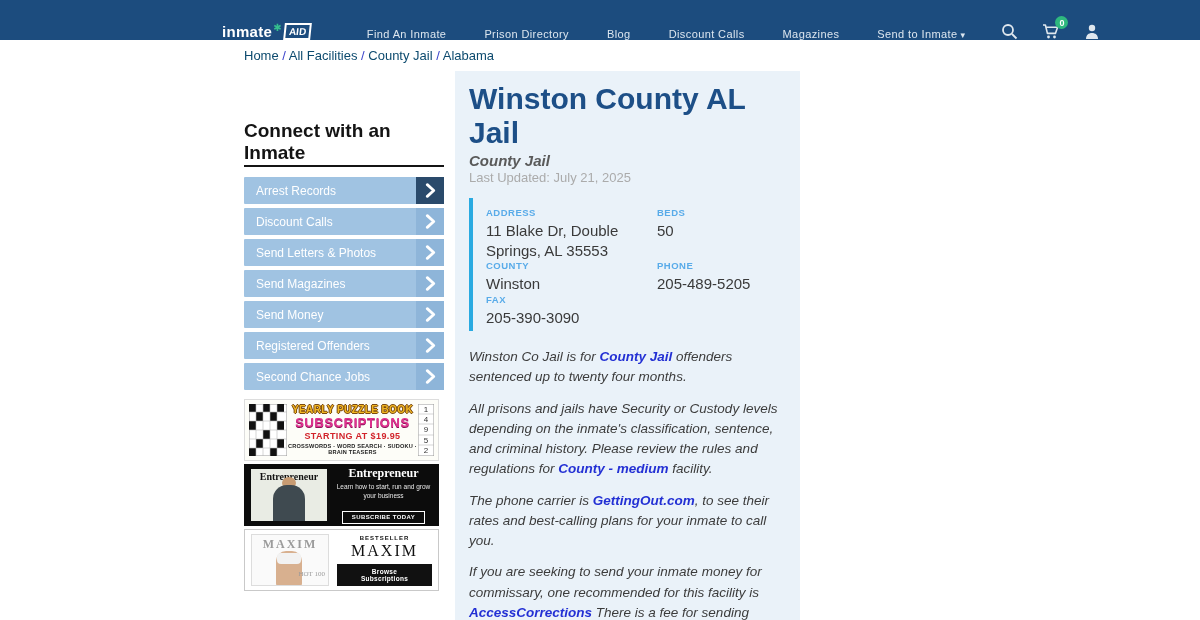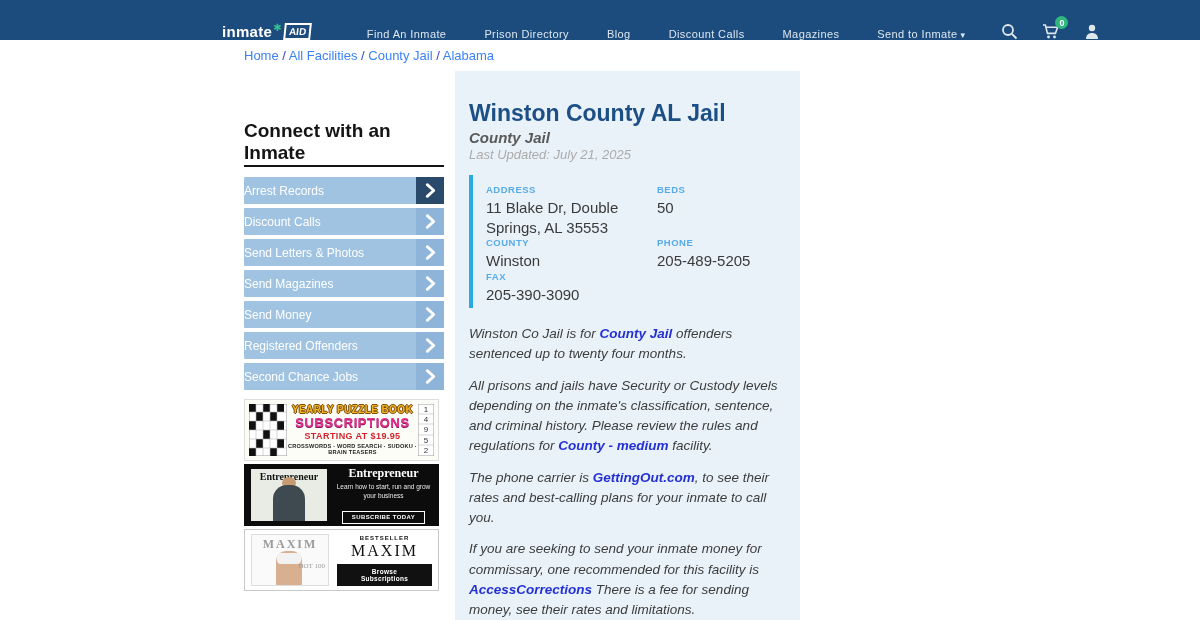--- a/index.html
+++ b/index.html
@@ -18,34 +18,34 @@
   .nav-item { color:#dce6ef; font-size:11px; letter-spacing:.4px; cursor:pointer; text-decoration:none; }
   .nav-item .caret { font-size:9px; margin-left:3px; }
   .nav-icons { display:flex; gap:24px; margin-left:36px; align-items:center; }
   .icon-btn { position:relative; cursor:pointer; display:flex; align-items:center; }
   .badge { position:absolute; top:-7px; right:-8px; background:var(--badge,#2eb87e); color:#fff;
     width:13px; height:13px; border-radius:50%; font-size:9px; display:flex;
     align-items:center; justify-content:center; font-weight:bold; }
 
   
   .breadcrumb { margin:8px 0 0 244px; font-size:13px; }
-  .bc-link { color:#3b82f6; text-decoration:none; cursor:pointer; }
+  .bc-link { color:#0c4a6e; text-decoration:none; cursor:pointer; }
   .bc-sep { color:#3b43cb; }
 
   
   .page { display:flex; padding-left:244px; margin-top:8px; gap:11px; align-items:flex-start; }
   .left-col { width:200px; flex:0 0 200px; }
   .main-col { width:345px; flex:0 0 345px; }
 
   
   .sb-heading { font-size:19px; font-weight:bold; color:#141414; margin:49px 0 10px;
     display:inline-block; border-bottom:2px solid #141414; padding-bottom:1px; }
   .sb-btn { width:200px; height:27px; background:var(--sb-blue,#a0c3e2); display:flex;
     align-items:center; margin-bottom:4px; cursor:pointer; border-radius:1px; }
-  .sb-label { color:#fff; font-size:12px; }
+  .sb-label { color:#fff; font-size:12px; padding-left:12px; }
   .sb-chev { margin-left:auto; width:28px; height:27px; display:flex; align-items:center;
     justify-content:center; background:#8eb5d9; }
   .sb-chev.dark { background:#2a4a6b; }
 
   
   .ads { margin-top:9px; }
   .ad { width:195px; height:62px; margin-bottom:3px; cursor:pointer; overflow:hidden;
     display:flex; align-items:center; }
   .ad-puzzle { background:#fdfdf8; border:1px solid #ddd; padding:3px 4px; gap:0; }
   .ad-puzzle-text { flex:1; text-align:center; line-height:1.15; }
@@ -72,34 +72,34 @@
     font-weight:bold; padding:2.5px 9px; letter-spacing:.4px; cursor:pointer; background:none; }
   .ad-maxim { background:#fff; border:1px solid #c9c9c9; padding:4px 6px; gap:8px; }
   .mx-cover { width:78px; height:52px; border:1px solid #ddd; background:#fafafa; position:relative;
     overflow:hidden; flex:0 0 78px; }
   .mx-cover .masthead { font-family:"Liberation Serif", serif; font-size:12px; letter-spacing:2px;
     color:#9b9b9b; text-align:center; margin-top:2px; font-weight:bold; }
   .mx-cover .torso { position:absolute; left:24px; top:16px; width:26px; height:36px;
     background:#d8b08f; border-radius:10px 10px 4px 4px; }
   .mx-cover .top { position:absolute; left:25px; top:18px; width:24px; height:11px;
     background:#f2f2f2; border-radius:4px; }
-  .mx-cover .hot { position:absolute; right:3px; bottom:14px; font-family:"Liberation Serif", serif;
+  .mx-cover .hot { position:absolute; right:3px; bottom:6px; font-family:"Liberation Serif", serif;
     font-size:7px; color:#9b9b9b; text-align:center; line-height:1.1; }
   .mx-right { flex:1; text-align:center; }
   .mx-kicker { font-size:6px; font-weight:bold; color:#111; letter-spacing:1px; }
   .mx-title { font-family:"Liberation Serif", serif; font-size:16px; color:#111; letter-spacing:2px;
     margin:1px 0 4px; }
   .mx-btn { background:#111; color:#fff; font-size:6.5px; font-weight:bold; border:none;
     padding:4px 14px; cursor:pointer; letter-spacing:.3px; }
 
   
   .panel { background:#eaf2f9; padding:9px 14px 16px; }
-  .page-title { color:var(--navy,#1d4f87); font-size:23px; font-weight:bold; margin-top:20px; }
+  .page-title { color:var(--navy,#1d4f87); font-size:30px; font-weight:bold; margin-top:2px; }
   .subtitle { color:#5a5a5a; font-size:15px; font-weight:bold; font-style:italic; margin-top:2px; }
-  .updated { color:#ababab; font-size:13px; font-style:italic; margin-top:1px; }
+  .updated { color:#ababab; font-size:13px; margin-top:1px; }
   .details { margin-top:13px; border-left:4px solid var(--cyan,#29aae1); padding:9px 0 4px 13px;
     display:grid; grid-template-columns:57% 43%; }
   .d-label { color:var(--label-blue,#58abe9); font-size:9.5px; font-weight:bold;
     letter-spacing:.5px; margin-bottom:3px; }
   .d-value { color:#3a3a3a; font-size:15px; line-height:1.3; padding-right:10px; }
   .paras { margin-top:16px; }
   .para { font-size:13.5px; font-style:italic; color:#3c3c3c; line-height:1.5; margin-bottom:11px; }
   .p-link { color:var(--link,#2330d4); font-weight:bold; text-decoration:none; cursor:pointer; }
 </style>
 </head>

